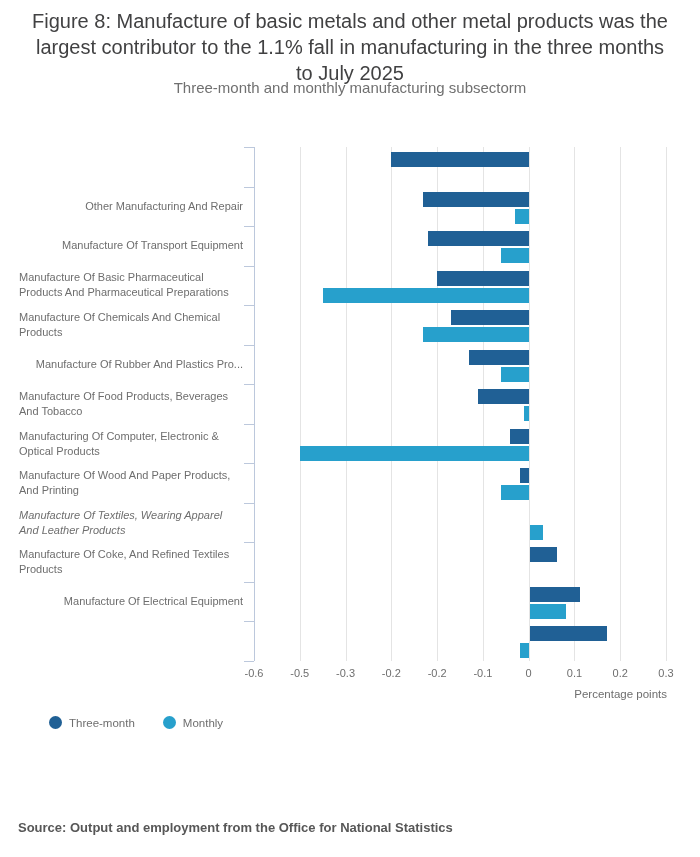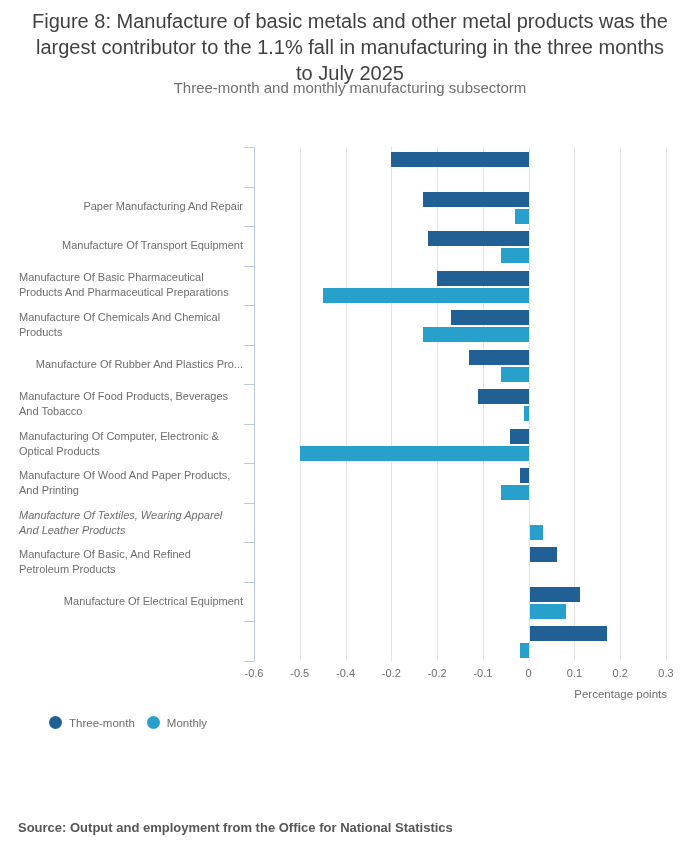--- a/index.html
+++ b/index.html
@@ -44,21 +44,21 @@
   .xtick-label{
     position:absolute;top:667px;transform:translateX(-50%);
     font-size:11px;color:#6e6e6e;white-space:nowrap;
   }
   .xaxis-title{
     position:absolute;top:688px;right:33px;
     font-size:11.5px;color:#6e6e6e;
   }
   .legend{
     position:absolute;left:49px;top:716px;
-    display:flex;align-items:center;gap:12px;
+    display:flex;align-items:center;gap:28px;
   }
   .legend-item{display:flex;align-items:center;gap:7px;cursor:pointer;}
   .legend-swatch{width:13px;height:13px;border-radius:50%;}
   .legend-label{font-size:11.5px;color:#6e6e6e;}
   .source-line{
     position:absolute;left:18px;top:820px;
     font-size:13px;font-weight:bold;color:#575757;
   }
 </style>
 </head>
@@ -68,21 +68,21 @@
 
   <div class="chart-title">Figure 8: Manufacture of basic metals and other metal products was the largest contributor to the 1.1% fall in manufacturing in the three months to July 2025</div>
   <div class="chart-subtitle">Three-month and monthly manufacturing subsectorm</div>
 
   <div class="plot-wrap" id="plot">
       <div class="gridline" style="left: 254px;"></div>
       <div class="xtick-label" style="left: 254px;">-0.6</div>
       <div class="gridline" style="left: 299.778px;"></div>
       <div class="xtick-label" style="left: 299.778px;">-0.5</div>
       <div class="gridline" style="left: 345.556px;"></div>
-      <div class="xtick-label" style="left: 345.556px;">-0.4</div>
+      <div class="xtick-label" style="left: 345.556px;">-0.3</div>
       <div class="gridline" style="left: 391.333px;"></div>
       <div class="xtick-label" style="left: 391.333px;">-0.2</div>
       <div class="gridline" style="left: 437.111px;"></div>
       <div class="xtick-label" style="left: 437.111px;">-0.2</div>
       <div class="gridline" style="left: 482.889px;"></div>
       <div class="xtick-label" style="left: 482.889px;">-0.1</div>
       <div class="gridline" style="left: 528.667px;"></div>
       <div class="xtick-label" style="left: 528.667px;">0</div>
       <div class="gridline" style="left: 574.444px;"></div>
       <div class="xtick-label" style="left: 574.444px;">0.1</div>
@@ -100,21 +100,21 @@
       <div class="yaxis-tick" style="top: 384.231px;"></div>
       <div class="yaxis-tick" style="top: 423.769px;"></div>
       <div class="yaxis-tick" style="top: 463.308px;"></div>
       <div class="yaxis-tick" style="top: 502.846px;"></div>
       <div class="yaxis-tick" style="top: 542.385px;"></div>
       <div class="yaxis-tick" style="top: 581.923px;"></div>
       <div class="yaxis-tick" style="top: 621.462px;"></div>
       <div class="yaxis-tick" style="top: 661px;"></div>
       <div class="bar" title="Manufacture Of Basic Metals And Metal Products — Three-month: -0.3" style="top: 152px; width: 137.333px; background: rgb(32, 96, 149); left: 391.333px;"></div>
       <div class="cat-label" style="top: 186.538px; height: 39.5385px;">
-        <span>Paper Manufacturing And Repair</span>
+        <span>Other Manufacturing And Repair</span>
       </div>
       <div class="bar" title="Other Manufacturing And Repair — Three-month: -0.23" style="top: 191.538px; width: 105.289px; background: rgb(32, 96, 149); left: 423.378px;"></div>
       <div class="bar" title="Other Manufacturing And Repair — Monthly: -0.03" style="top: 208.538px; width: 13.7333px; background: rgb(39, 160, 204); left: 514.933px;"></div>
       <div class="cat-label" style="top: 226.077px; height: 39.5385px;">
         <span>Manufacture Of Transport Equipment</span>
       </div>
       <div class="bar" title="Manufacture Of Transport Equipment — Three-month: -0.22" style="top: 231.077px; width: 100.711px; background: rgb(32, 96, 149); left: 427.956px;"></div>
       <div class="bar" title="Manufacture Of Transport Equipment — Monthly: -0.06" style="top: 248.077px; width: 27.4667px; background: rgb(39, 160, 204); left: 501.2px;"></div>
       <div class="cat-label" style="top: 265.615px; height: 39.5385px;">
         <span>Manufacture Of Basic Pharmaceutical Products And Pharmaceutical Preparations</span>
@@ -144,21 +144,21 @@
       <div class="cat-label" style="top: 463.308px; height: 39.5385px;">
         <span>Manufacture Of Wood And Paper Products, And Printing</span>
       </div>
       <div class="bar" title="Manufacture Of Wood And Paper Products, And Printing — Three-month: -0.02" style="top: 468.308px; width: 9.15556px; background: rgb(32, 96, 149); left: 519.511px;"></div>
       <div class="bar" title="Manufacture Of Wood And Paper Products, And Printing — Monthly: -0.06" style="top: 485.308px; width: 27.4667px; background: rgb(39, 160, 204); left: 501.2px;"></div>
       <div class="cat-label" style="top: 502.846px; height: 39.5385px; font-style: italic;">
         <span>Manufacture Of Textiles, Wearing Apparel And Leather Products</span>
       </div>
       <div class="bar" title="Manufacture Of Textiles, Wearing Apparel And Leather Products — Monthly: 0.03" style="top: 524.846px; width: 13.7333px; background: rgb(39, 160, 204); left: 529.667px;"></div>
       <div class="cat-label" style="top: 542.385px; height: 39.5385px;">
-        <span>Manufacture Of Basic, And Refined Petroleum Products</span>
+        <span>Manufacture Of Coke, And Refined Textiles Products</span>
       </div>
       <div class="bar" title="Manufacture Of Coke, And Refined Petroleum Products — Three-month: 0.06" style="top: 547.385px; width: 27.4667px; background: rgb(32, 96, 149); left: 529.667px;"></div>
       <div class="cat-label" style="top: 581.923px; height: 39.5385px;">
         <span>Manufacture Of Electrical Equipment</span>
       </div>
       <div class="bar" title="Manufacture Of Electrical Equipment — Three-month: 0.11" style="top: 586.923px; width: 50.3556px; background: rgb(32, 96, 149); left: 529.667px;"></div>
       <div class="bar" title="Manufacture Of Electrical Equipment — Monthly: 0.08" style="top: 603.923px; width: 36.6222px; background: rgb(39, 160, 204); left: 529.667px;"></div>
       <div class="bar" title="Manufacture Of Machinery And Equipment N.E.C. — Three-month: 0.17" style="top: 626.462px; width: 77.8222px; background: rgb(32, 96, 149); left: 529.667px;"></div>
       <div class="bar" title="Manufacture Of Machinery And Equipment N.E.C. — Monthly: -0.02" style="top: 643.462px; width: 9.15556px; background: rgb(39, 160, 204); left: 519.511px;"></div>
     </div>

